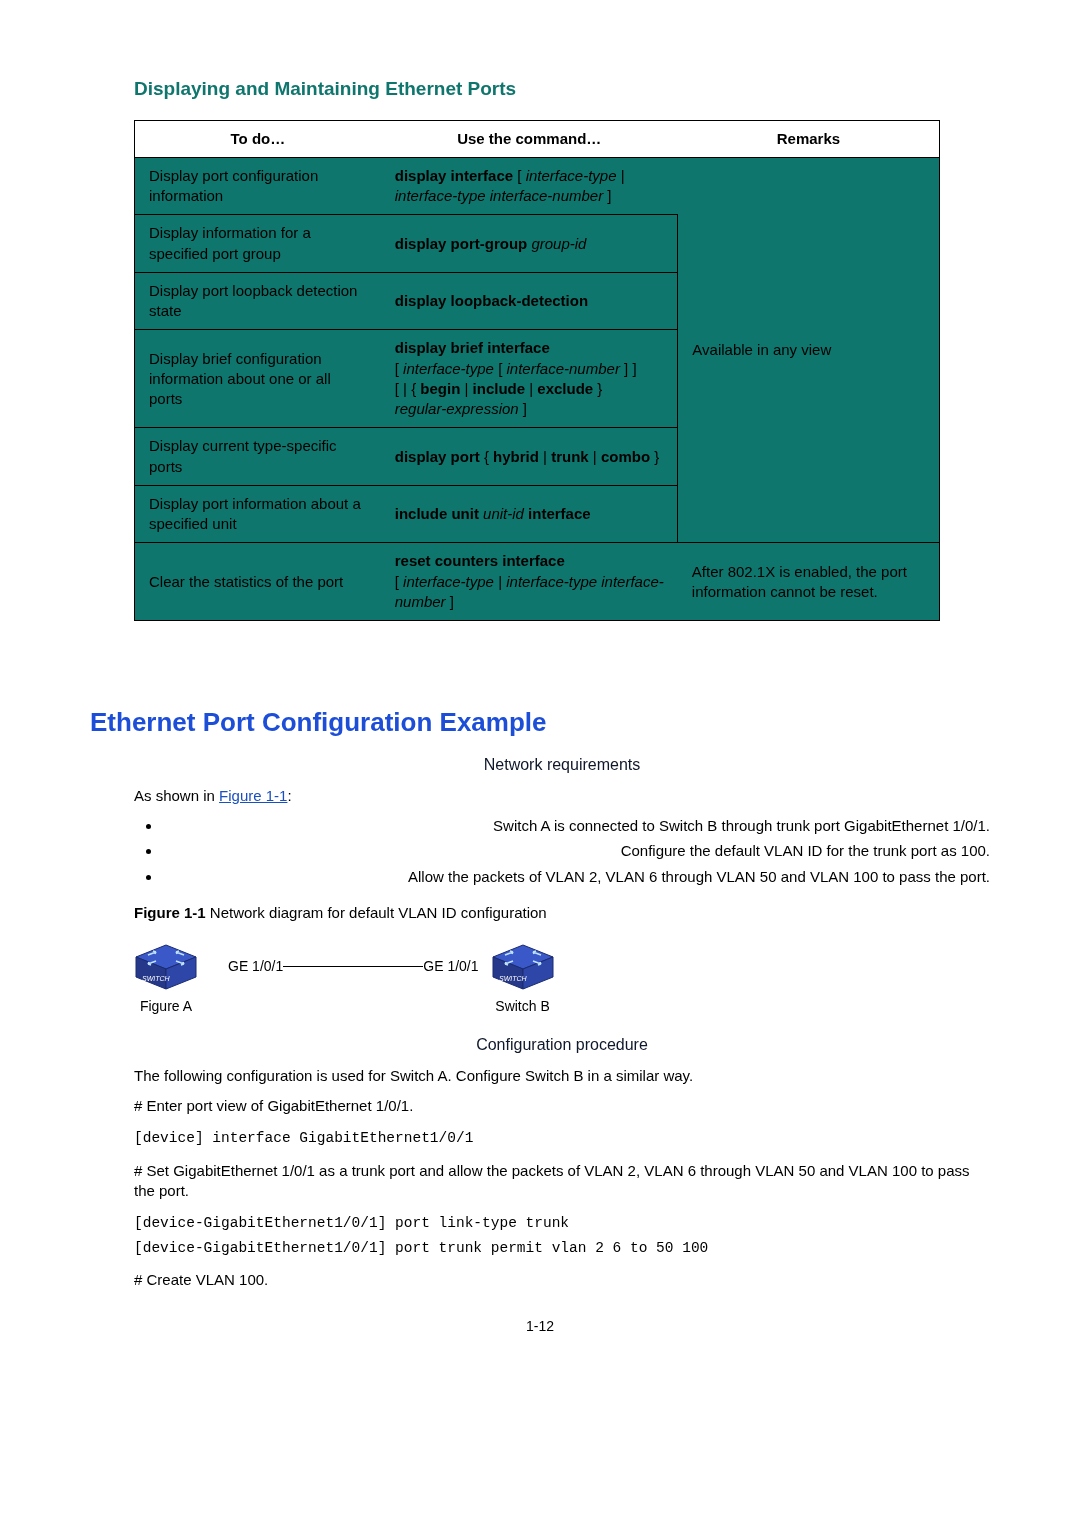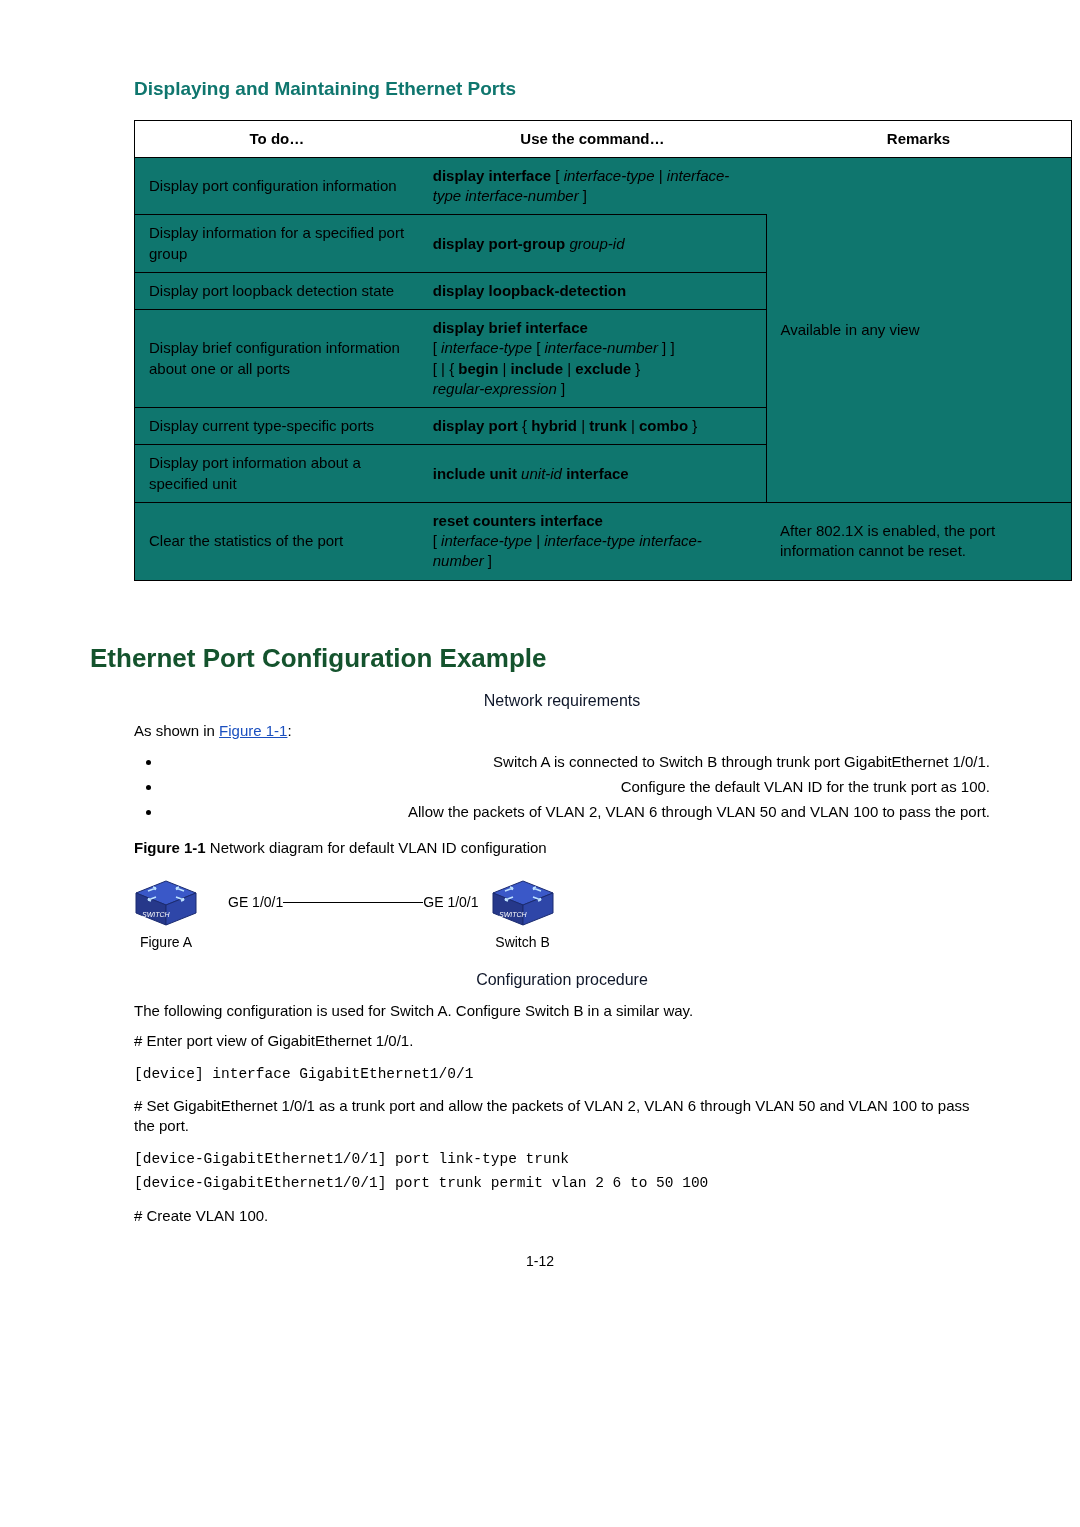--- a/index.html
+++ b/index.html
@@ -13,36 +13,36 @@
     box-sizing: border-box;
     line-height: 1.35;
   }
   h2.red-dark {
     color: #0f766e;
     font-size: 19px;
     font-weight: bold;
     margin: 16px 0 18px 44px;
   }
   h1.red-bright {
-    color: #14532d;
+    color: #1d4ed8;
     font-size: 26px;
     font-weight: bold;
-    margin: 60px 0 14px 0;
+    margin: 84px 0 14px 0;
   }
   h3.red-small {
     color: #0f172a;
     font-size: 16px;
     font-weight: normal;
     margin: 10px 0 8px 44px;
     text-align: center;
   }
   table.cmds {
     border-collapse: collapse;
     margin: 0 0 0 44px;
-    width: 938px;
+    width: 806px;
   }
   table.cmds th {
     text-align: center;
     font-weight: bold;
     padding: 8px 14px;
     border-top: 1px solid #000;
     border-bottom: 1px solid #000;
     background: #fff;
   }
   table.cmds th:first-child { border-left: 1px solid #000; }

